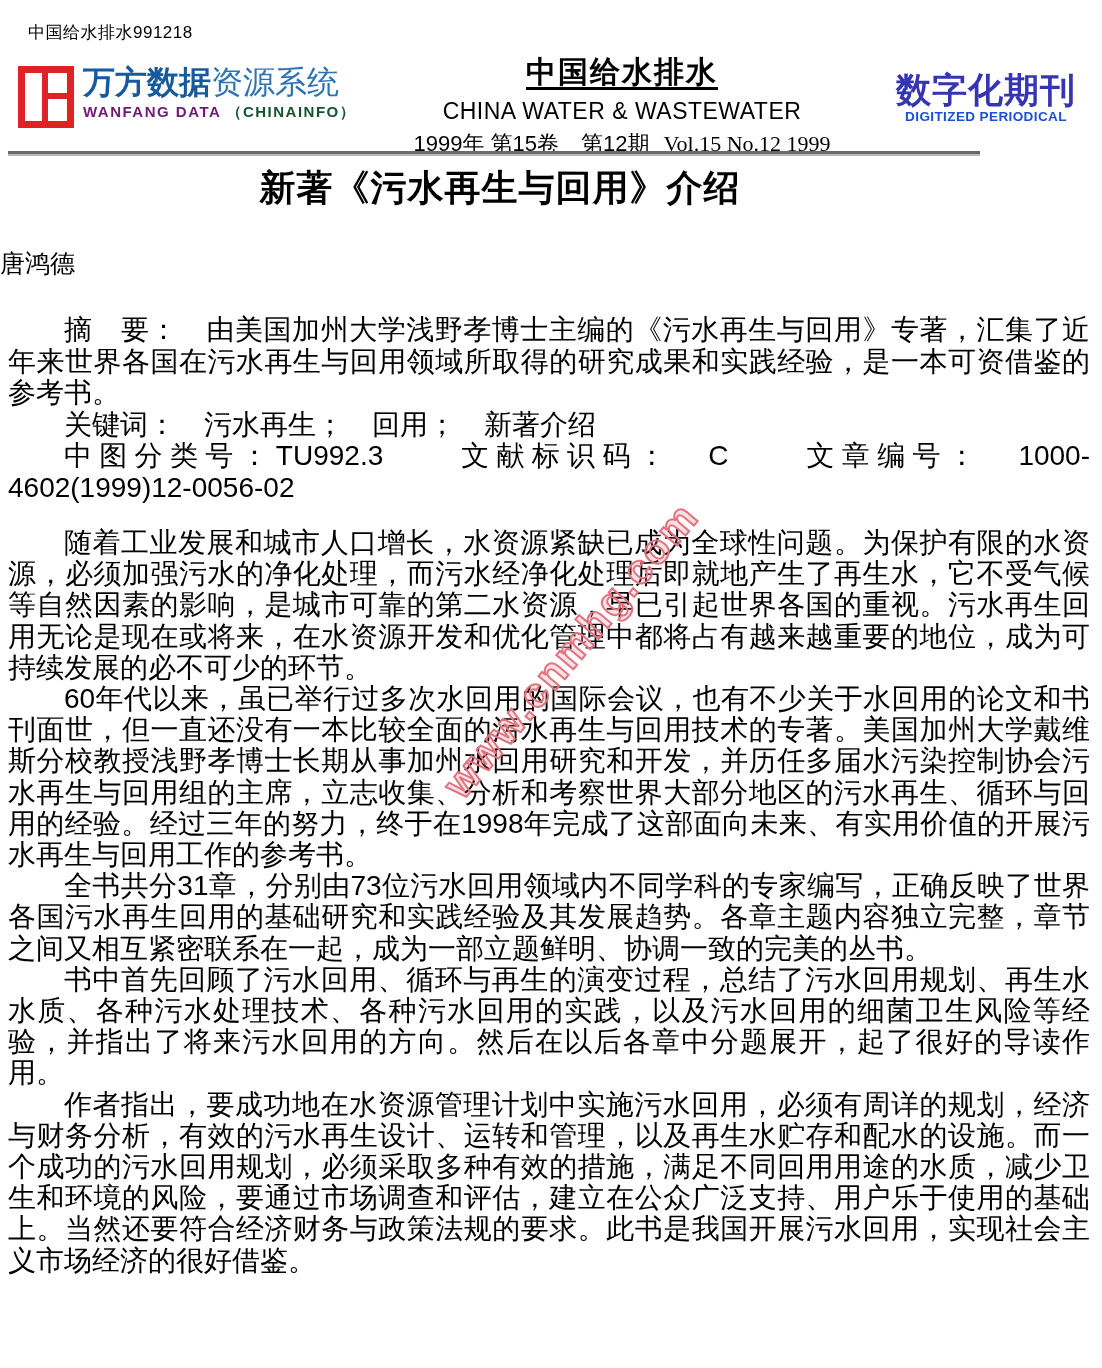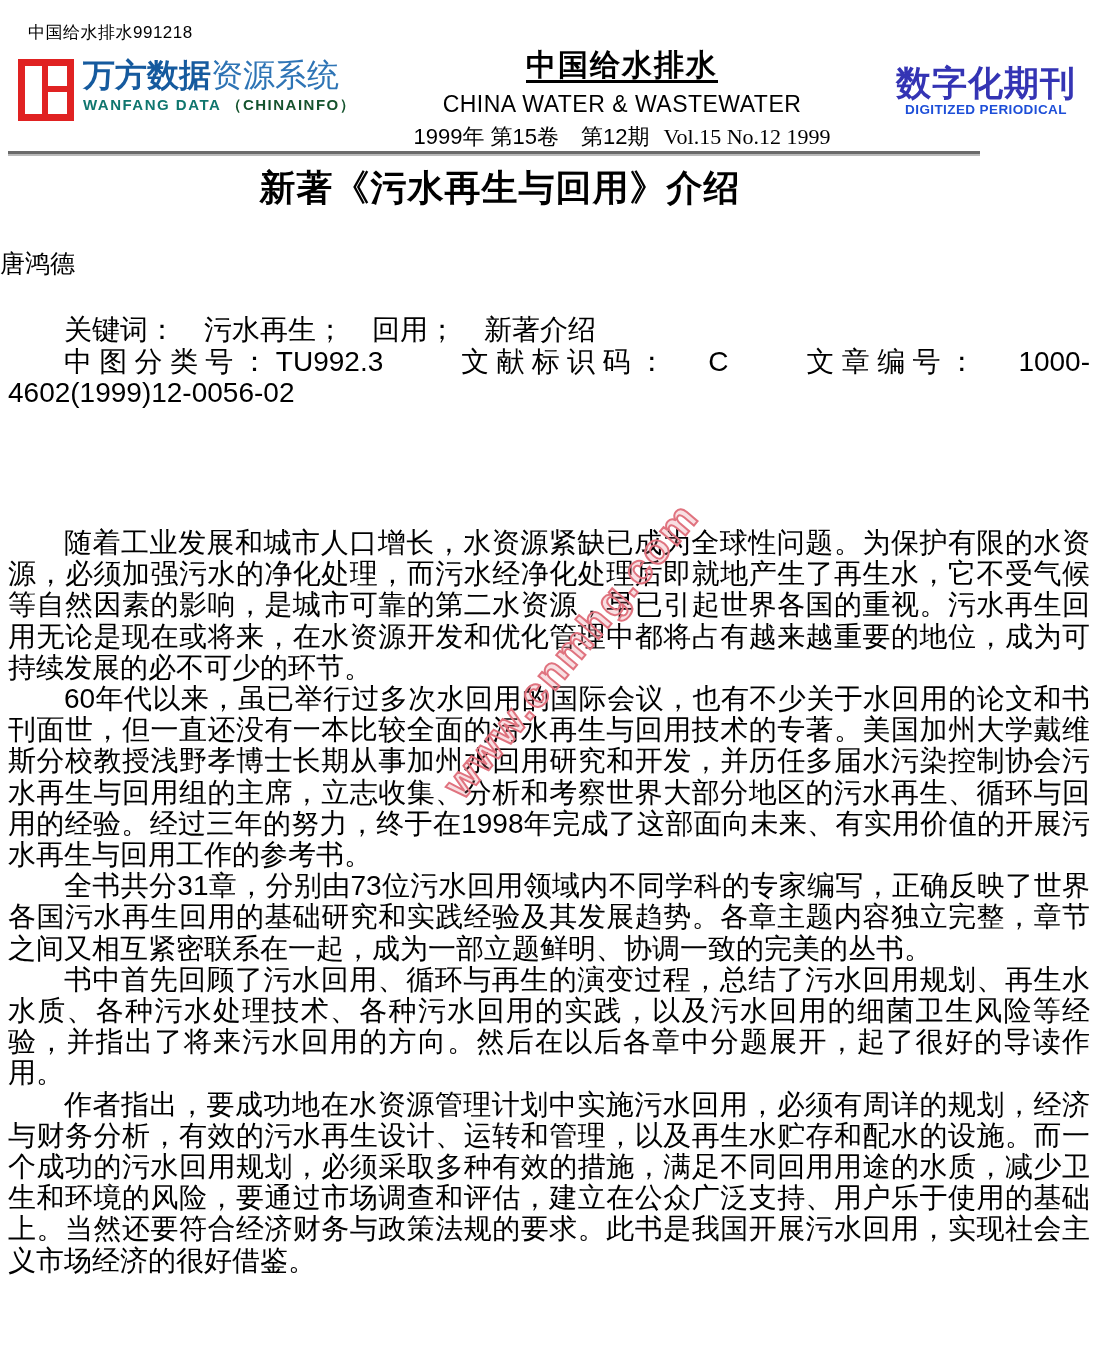--- a/index.html
+++ b/index.html
@@ -9,38 +9,38 @@
     position: relative; overflow: hidden;
     font-family: "Liberation Sans", sans-serif;
     color: #000;
   }
   .doc-id {
     position: absolute; top: 21px; left: 28px;
     font-size: 17px; letter-spacing: 0.5px;
   }
   
   .header {
-    position: absolute; top: 49px; left: 18px; width: 1066px;
+    position: absolute; top: 56px; left: 18px; width: 1066px;
     display: flex; align-items: flex-start;
   }
   .wanfang { display: flex; align-items: flex-start; width: 338px; flex: none; margin-top: 10px; }
   .wf-icon {
     width: 56px; height: 62px; background: #e02222; flex: none;
     padding: 7px; display: grid;
     grid-template-columns: 1fr 1.15fr; grid-template-rows: 1fr 1.1fr;
     gap: 6px;
   }
   .wf-icon .cell { background: #fff; }
   .wf-icon .tall { grid-row: 1 / 3; }
   .wf-text { margin-left: 9px; white-space: nowrap; }
   .wf-cn { font-size: 32px; line-height: 1.05; }
   .wf-cn-bold { color: #155a9e; font-weight: bold; }
   .wf-cn-light { color: #2e74b5; }
   .wf-en { font-size: 15px; font-weight: bold; letter-spacing: 1.5px; margin-top: 3px; }
-  .wf-en-dark { color: #0f766e; }
+  .wf-en-dark { color: #701a75; }
   .wf-en-red { color: #14532d; }
 
   .journal { flex: 1 1 auto; text-align: center; margin-top: -4px; }
   .journal-cn {
     font-size: 30px; font-weight: bold; letter-spacing: 2px;
     text-decoration: underline; text-underline-offset: 5px;
   }
   .journal-en { font-size: 23px; letter-spacing: 0.5px; margin-top: 5px; }
   .journal-issue { font-size: 22px; margin-top: 4px; }
   .journal-issue .issue-en { font-family: "Liberation Serif", serif; margin-left: 14px; }
@@ -118,20 +118,21 @@
   </div>
 
 </div>
 
 <div class="rule"></div>
 
 <h1 class="title">新著《污水再生与回用》介绍</h1>
 <div class="author">唐鸿德</div>
 
 <div class="meta">
+  <p>摘　要：　由美国加州大学浅野孝博士主编的《污水再生与回用》专著，汇集了近年来世界各国在污水再生与回用领域所取得的研究成果和实践经验，是一本可资借鉴的参考书。</p>
   <p>关键词：　污水再生；　回用；　新著介绍</p>
   <p>中图分类号：TU992.3　　文献标识码：　C　　文章编号：　1000-4602(1999)12-0056-02</p>
 </div>
 
 <div class="body-text">
     <p>随着工业发展和城市人口增长，水资源紧缺已成为全球性问题。为保护有限的水资源，必须加强污水的净化处理，而污水经净化处理后即就地产生了再生水，它不受气候等自然因素的影响，是城市可靠的第二水资源，早已引起世界各国的重视。污水再生回用无论是现在或将来，在水资源开发和优化管理中都将占有越来越重要的地位，成为可持续发展的必不可少的环节。</p>
     <p>60年代以来，虽已举行过多次水回用的国际会议，也有不少关于水回用的论文和书刊面世，但一直还没有一本比较全面的污水再生与回用技术的专著。美国加州大学戴维斯分校教授浅野孝博士长期从事加州水回用研究和开发，并历任多届水污染控制协会污水再生与回用组的主席，立志收集、分析和考察世界大部分地区的污水再生、循环与回用的经验。经过三年的努力，终于在1998年完成了这部面向未来、有实用价值的开展污水再生与回用工作的参考书。</p>
     <p>全书共分31章，分别由73位污水回用领域内不同学科的专家编写，正确反映了世界各国污水再生回用的基础研究和实践经验及其发展趋势。各章主题内容独立完整，章节之间又相互紧密联系在一起，成为一部立题鲜明、协调一致的完美的丛书。</p>
     <p>书中首先回顾了污水回用、循环与再生的演变过程，总结了污水回用规划、再生水水质、各种污水处理技术、各种污水回用的实践，以及污水回用的细菌卫生风险等经验，并指出了将来污水回用的方向。然后在以后各章中分题展开，起了很好的导读作用。</p>
     <p>作者指出，要成功地在水资源管理计划中实施污水回用，必须有周详的规划，经济与财务分析，有效的污水再生设计、运转和管理，以及再生水贮存和配水的设施。而一个成功的污水回用规划，必须采取多种有效的措施，满足不同回用用途的水质，减少卫生和环境的风险，要通过市场调查和评估，建立在公众广泛支持、用户乐于使用的基础上。当然还要符合经济财务与政策法规的要求。此书是我国开展污水回用，实现社会主义市场经济的很好借鉴。</p>

